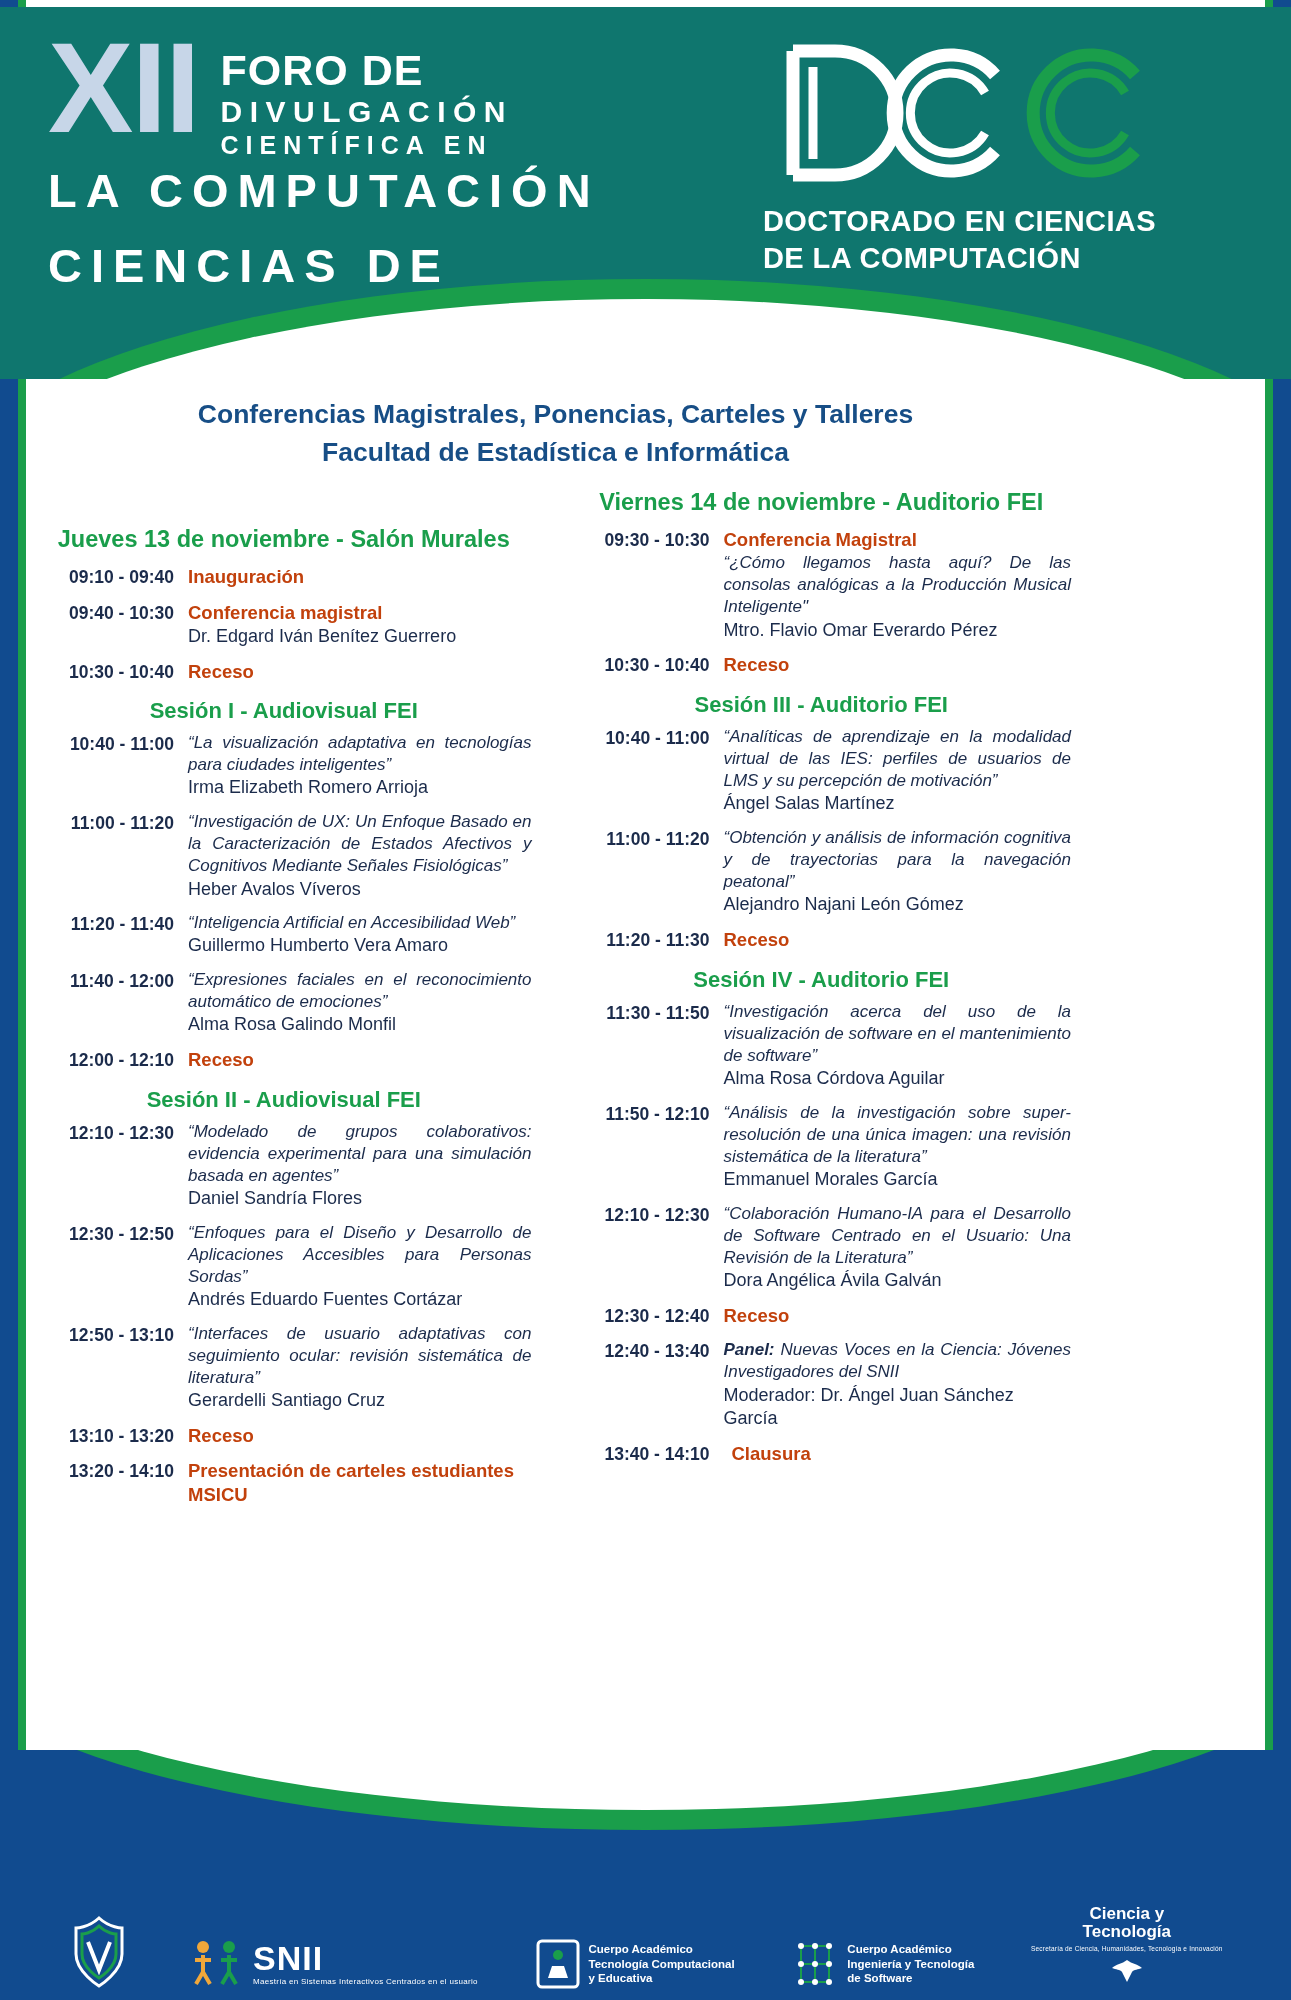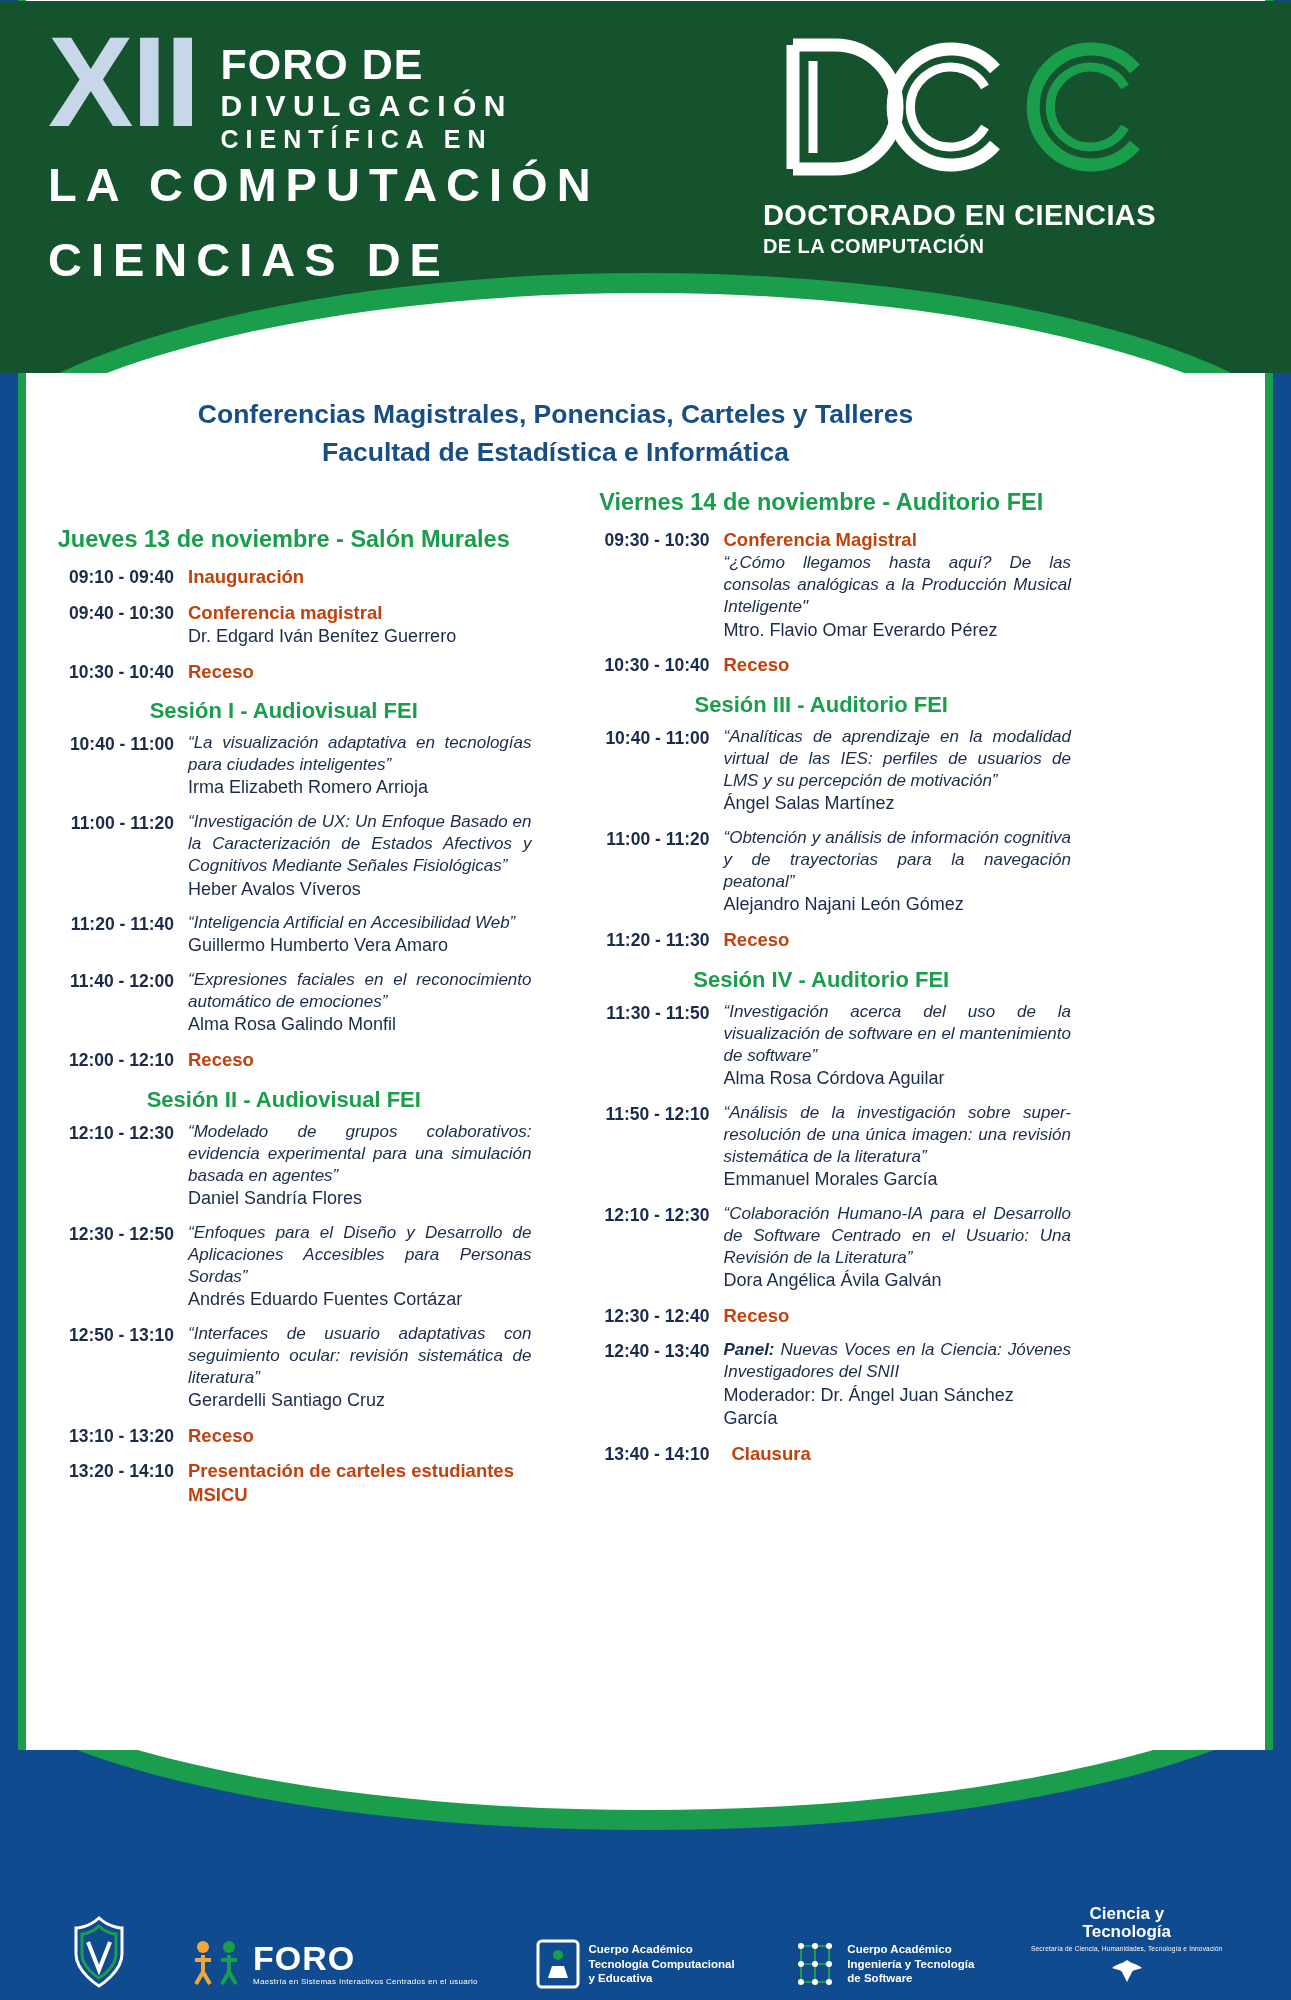--- a/index.html
+++ b/index.html
@@ -29,24 +29,24 @@
     width: 8px;
     height: 2000px;
     background: #1a9e4b;
   }
   .rail.left .rail-inner { right: 0; }
   .rail.right .rail-inner { left: 0; }
 
   
   .header {
     position: absolute;
-    left: 0; top: 1px;
+    left: 0; top: 7px;
     width: 1291px;
     height: 372px;
-    background: #14532d;
+    background: #0f766e;
     overflow: hidden;
   }
   .header-curve {
     position: absolute;
     left: -5%; bottom: -130px;
     width: 110%;
     height: 230px;
     background: #1a9e4b;
     border-radius: 50% 50% 0 0 / 100% 100% 0 0;
   }
@@ -99,21 +99,21 @@
     position: absolute;
     right: 58px; top: 26px;
     width: 470px;
     text-align: left;
   }
   .dcc-sub1 {
     color: #ffffff; font-weight: bold; font-size: 29px;
     letter-spacing: 0.4px; line-height: 1.28; margin-top: 6px;
   }
   .dcc-sub2 {
-    color: #ffffff; font-weight: bold; font-size: 20px;
+    color: #ffffff; font-weight: bold; font-size: 29px;
     letter-spacing: 0.4px; line-height: 1.28;
   }
 
   
   .content {
     position: absolute;
     left: 26px; top: 396px;
     width: 1059px;
   }
   .subtitle {
@@ -526,21 +526,21 @@
     </div>
 
     <div class="logo-item">
       <svg width="58" height="54" viewBox="0 0 58 54">
         <circle cx="16" cy="11" r="6" fill="#f0a73a"></circle>
         <path d="M16 19 L16 36 M8 24 L24 24 M16 36 L9 48 M16 36 L23 48" stroke="#f0a73a" stroke-width="4" fill="none"></path>
         <circle cx="42" cy="11" r="6" fill="#1a9e4b"></circle>
         <path d="M42 19 L42 36 M34 24 L50 24 M42 36 L35 48 M42 36 L49 48" stroke="#1a9e4b" stroke-width="4" fill="none"></path>
       </svg>
       <div>
-        <div class="msicu-word">FORO</div>
+        <div class="msicu-word">SNII</div>
         <div class="msicu-sub">Maestría en Sistemas Interactivos Centrados en el usuario</div>
       </div>
     </div>
 
     <div class="logo-item">
       <svg width="46" height="52" viewBox="0 0 46 52">
         <rect x="3" y="3" width="40" height="46" rx="4" fill="none" stroke="#ffffff" stroke-width="3"></rect>
         <circle cx="23" cy="17" r="5" fill="#1a9e4b"></circle>
         <path d="M13 40 L33 40 L29 28 L17 28 Z" fill="#ffffff"></path>
       </svg>

